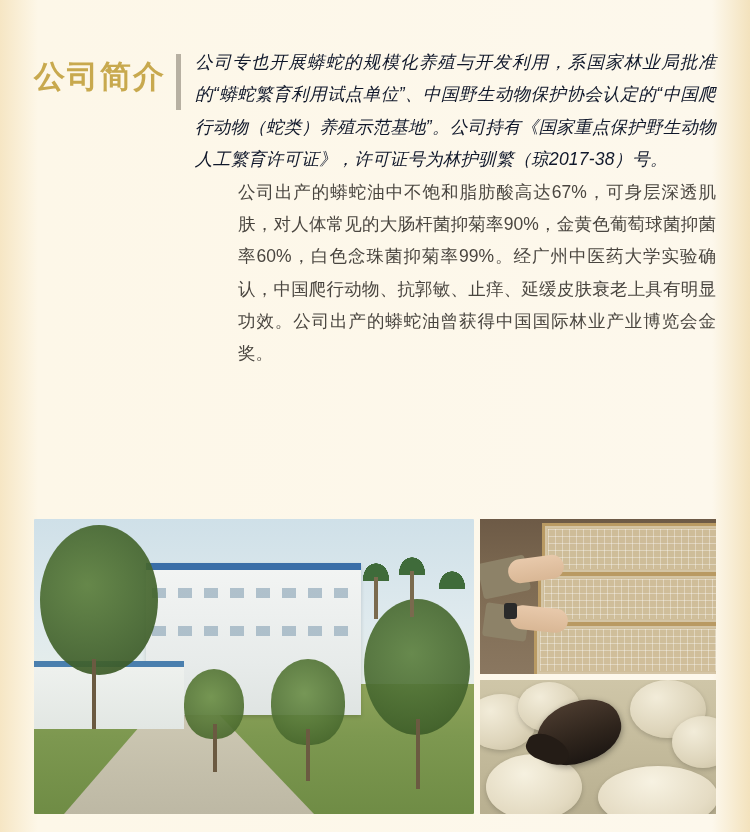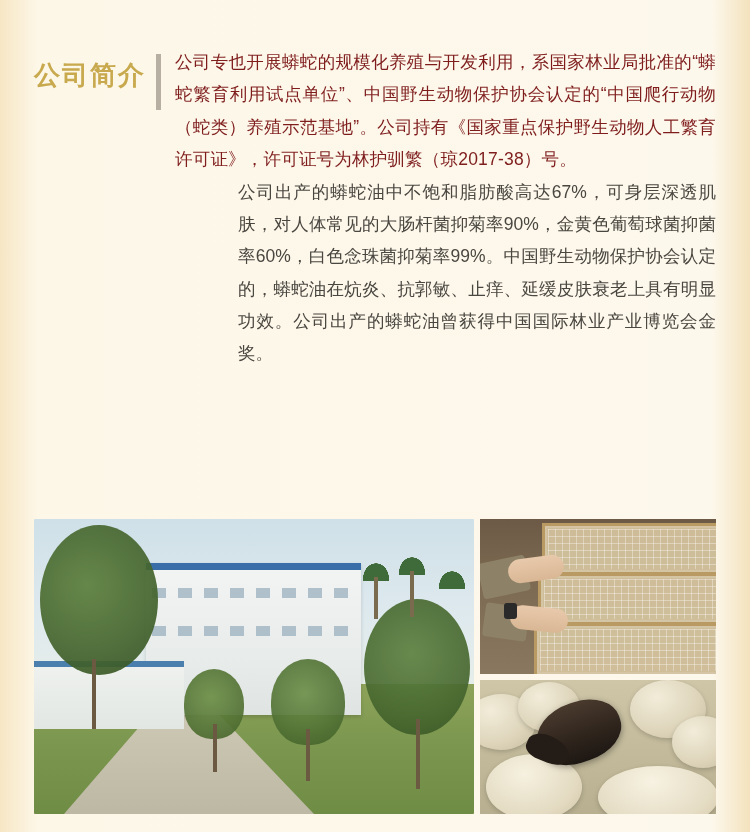--- a/index.html
+++ b/index.html
@@ -29,44 +29,45 @@
     height: 832px;
   }
   
   .header {
     display: flex;
     align-items: flex-start;
     padding: 46px 34px 0 34px;
     box-sizing: border-box;
   }
   .section-title {
-    font-size: 26px;
+    font-size: 31px;
     font-weight: bold;
     color: #c8a94e;
     letter-spacing: 2px;
     line-height: 1.25;
     white-space: nowrap;
     padding-top: 14px;
-    font-family: Liberation Serif, serif;
+    font-family: Liberation Mono, monospace;
   }
   .title-bar {
     width: 5px;
     align-self: stretch;
     background: #b7b0a2;
     margin: 8px 14px 0 10px;
     height: 56px;
     flex: 0 0 auto;
   }
   .body-text {
     flex: 1;
     font-size: 17.5px;
     line-height: 1.85;
-    color: #7f1d1d;
+    color: #0f172a;
     text-align: justify;
     letter-spacing: 0.2px;
+    font-style: italic;
   }
   .para-block {
     padding: 0 34px 0 238px;
     box-sizing: border-box;
     font-size: 17.5px;
     line-height: 1.85;
     color: #4a4640;
     text-align: justify;
   }
   .para-block p {
@@ -231,21 +232,21 @@
 <div class="content">
 
   <div class="header">
     <div class="section-title">公司简介</div>
     <div class="title-bar"></div>
     <div class="body-text">公司专也开展蟒蛇的规模化养殖与开发利用，系国家林业局批准的“蟒蛇繁育利用试点单位”、中国野生动物保护协会认定的“中国爬行动物（蛇类）养殖示范基地”。公司持有《国家重点保护野生动物人工繁育许可证》，许可证号为林护驯繁（琼2017-38）号。</div>
   </div>
 
 
   <div class="para-block">
-    <p>公司出产的蟒蛇油中不饱和脂肪酸高达67%，可身层深透肌肤，对人体常见的大肠杆菌抑菊率90%，金黄色葡萄球菌抑菌率60%，白色念珠菌抑菊率99%。中国野生动物保护协会认定的，蟒蛇油在炕炎、抗郭敏、止痒、延缓皮肤衰老上具有明显功效。公司出产的蟒蛇油曾获得中国国际林业产业博览会金奖。</p>
+    <p>公司出产的蟒蛇油中不饱和脂肪酸高达67%，可身层深透肌肤，对人体常见的大肠杆菌抑菊率90%，金黄色葡萄球菌抑菌率60%，白色念珠菌抑菊率99%。经广州中医药大学实验确认，中国爬行动物、抗郭敏、止痒、延缓皮肤衰老上具有明显功效。公司出产的蟒蛇油曾获得中国国际林业产业博览会金奖。</p>
   </div>
 
   <div class="photos">
 
     <div class="photo-left">
       <div class="ph1-sky"></div>
       <div class="ph1-ground"></div>
       <div class="ph1-path"></div>
       <div class="ph1-building"></div>
       <div class="ph1-lowbuilding"></div>

